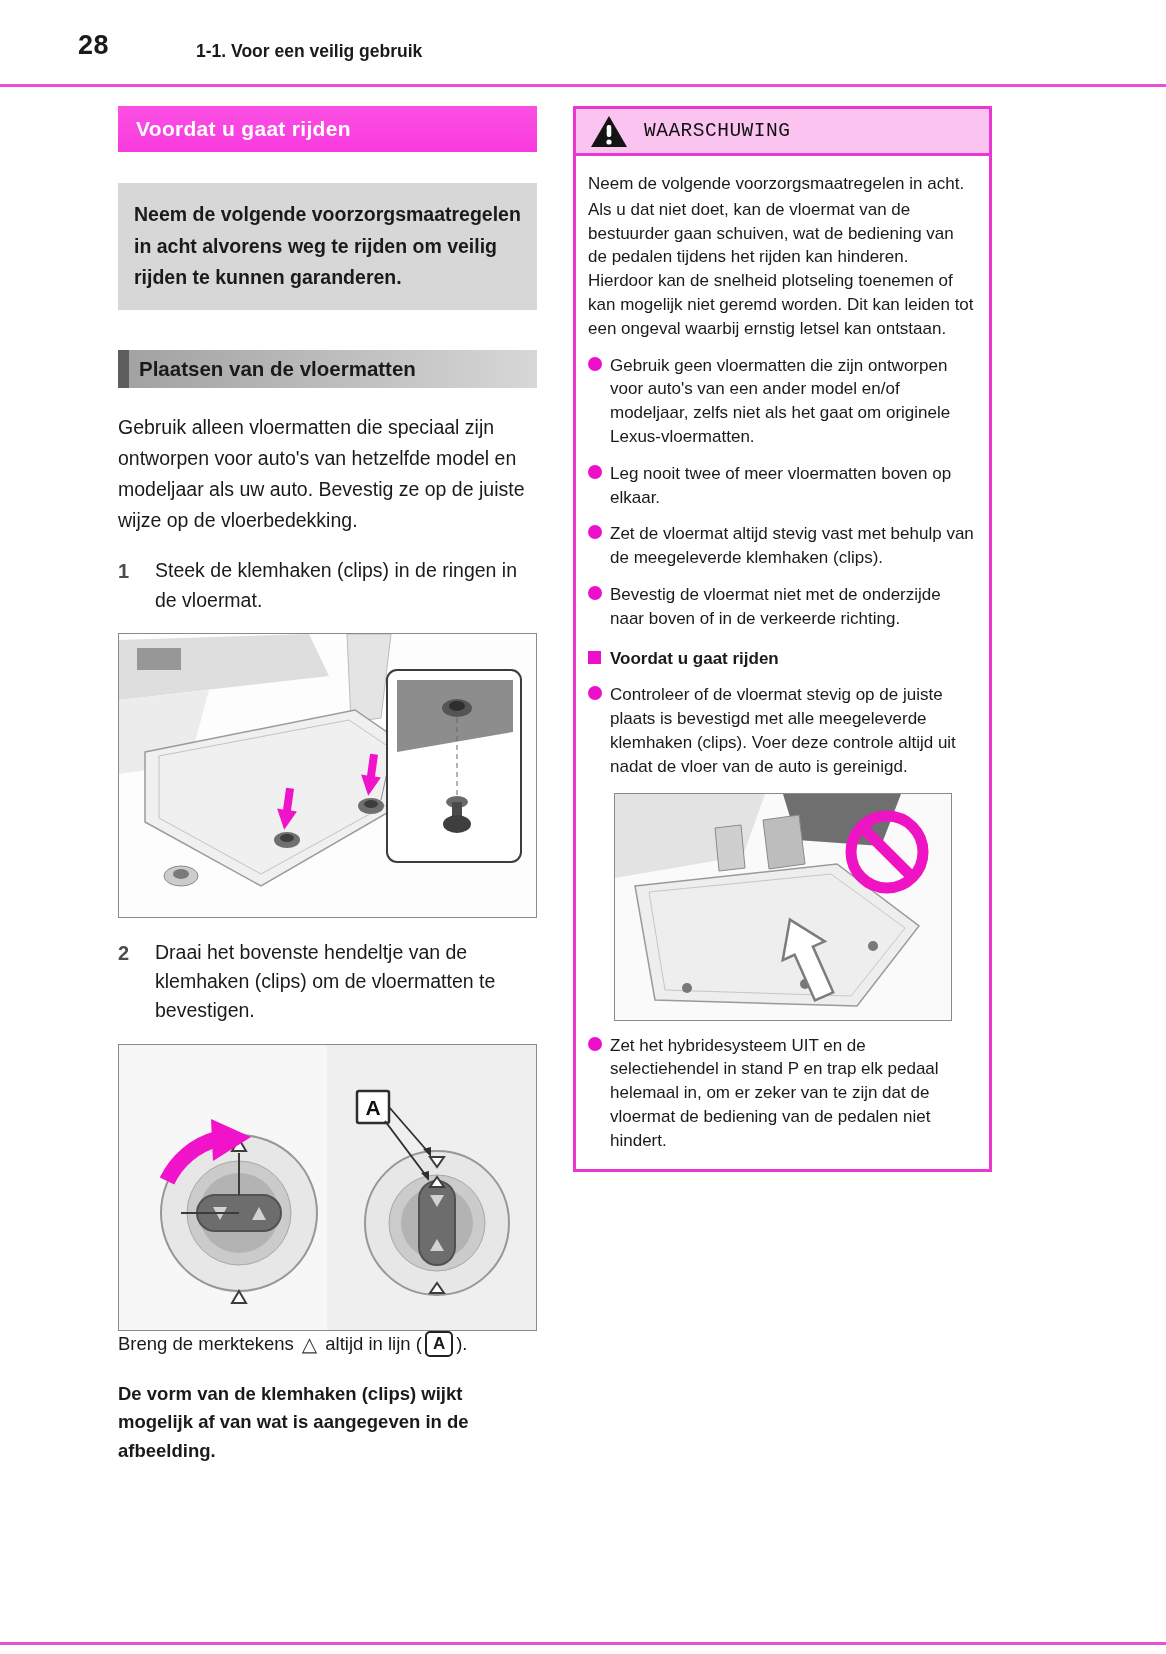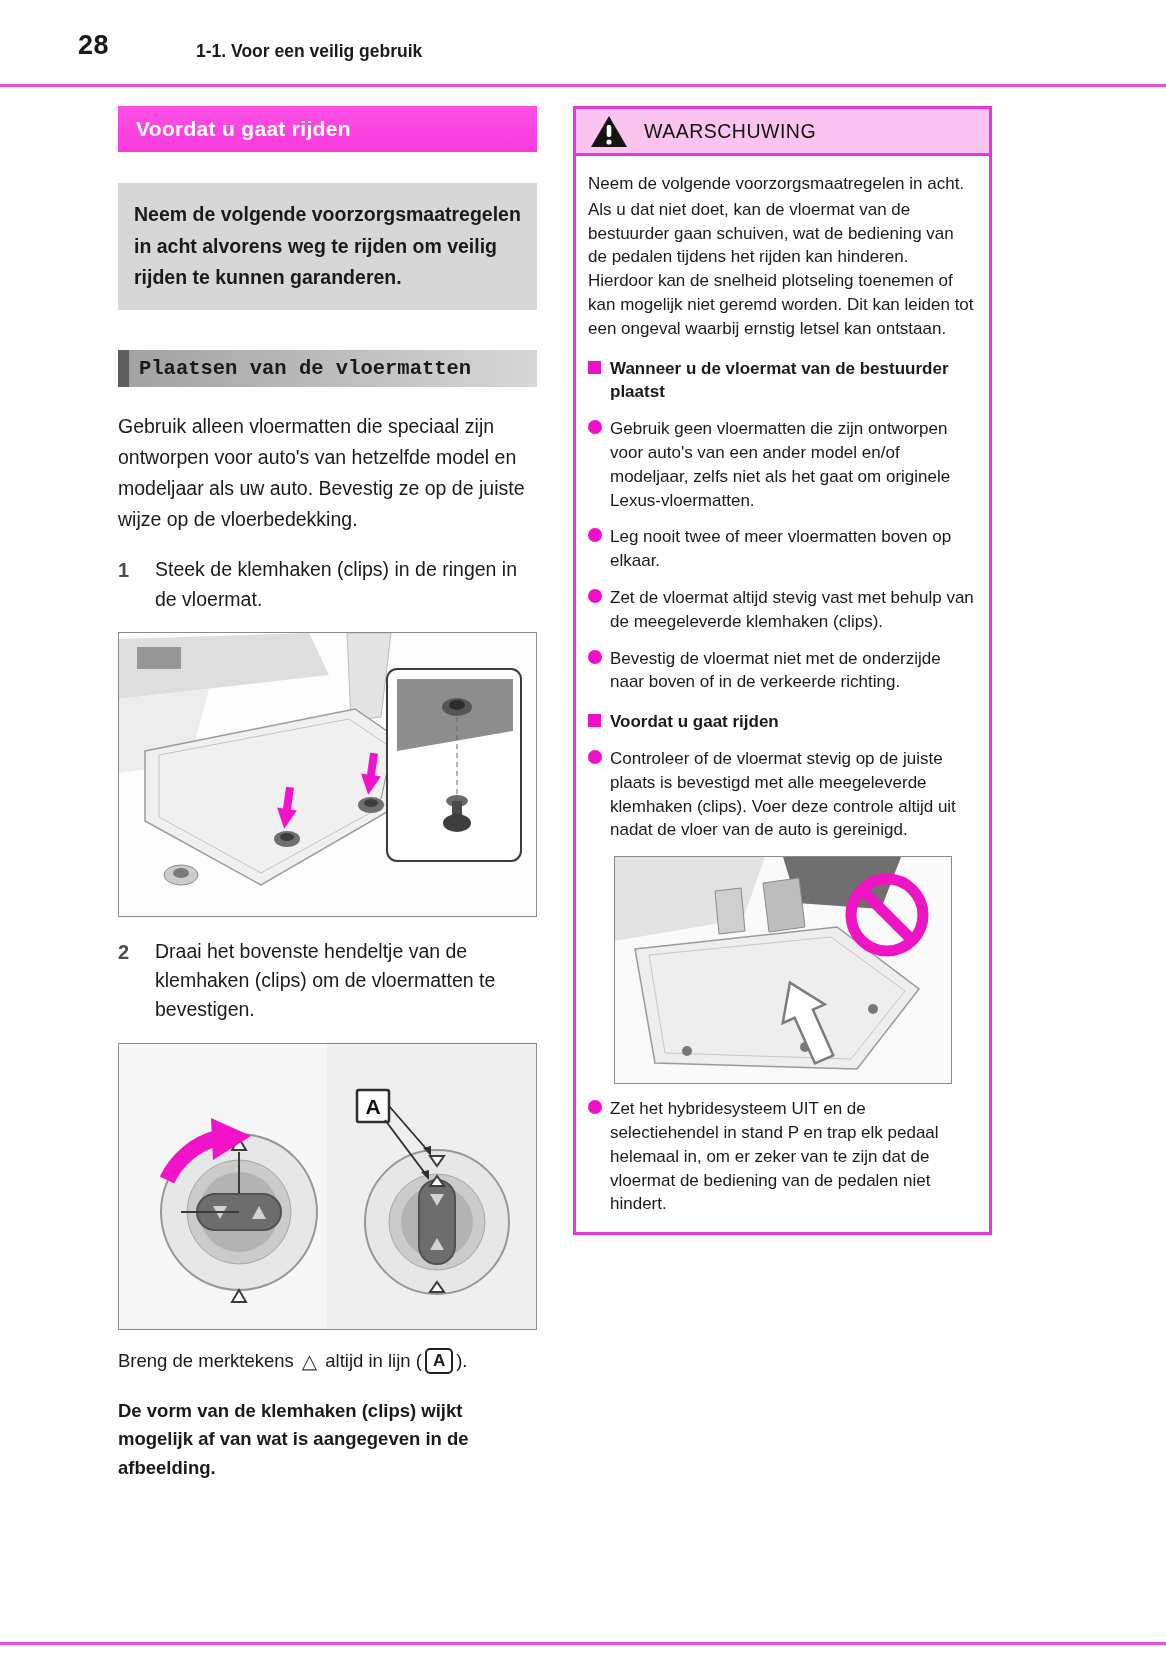--- a/index.html
+++ b/index.html
@@ -26,41 +26,41 @@
     color:#ffffff; font-size:21px; font-weight:bold; letter-spacing:0.3px;
   }
   .intro-box {
     margin-top:31px; background:#d7d7d7; padding:16px 16px;
     font-size:19.5px; font-weight:bold; line-height:1.62;
   }
   .section-header {
     margin-top:40px; display:flex; align-items:center;
     background:linear-gradient(90deg,#a2a2a2 0%, #d7d7d7 100%);
     border-left:11px solid #5e5e5e;
-    padding:7px 10px; font-size:20.5px; font-weight:bold;font-family:Liberation Mono, monospace;
+    padding:7px 10px; font-size:20.5px; font-weight:bold;
   }
   .body-par { margin-top:24px; font-size:19.5px; line-height:1.6; }
   .step { margin-top:20px; display:flex; }
   .step-num { width:37px; flex:none; font-size:20px; font-weight:bold; color:#4c4c4c; line-height:1.5; }
   .step-text { flex:1; font-size:19.5px; line-height:1.5; }
   .figure { margin-top:18px; border:1px solid #8a8a8a; background:#fdfdfd; }
   .figure svg { display:block; }
-  .fig-caption { margin-top:18px; font-size:18.5px; display:flex; align-items:center; }
+  .fig-caption { font-size:18.5px; display:flex; align-items:center; }
   .tri-glyph { font-size:20px; margin:0 8px; color:#333; }
   .boxed-a {
     display:inline-block; border:2px solid #222; border-radius:5px;
     padding:0 6px; font-weight:bold; font-size:17px; line-height:22px; margin:0 3px;
   }
   .note-par { margin-top:23px; font-size:18.5px; line-height:1.55;font-weight:bold; }
 
   
   .warning-box { border:3px solid #e838cf; background:#ffffff; }
   .warning-header {
     background:#fbc3ef; border-bottom:3px solid #e838cf;
-    display:flex; align-items:center; gap:16px; padding:22px 14px; height:46px;
+    display:flex; align-items:center; gap:16px; padding:22px 14px; height:46px;font-family:Liberation Mono, monospace;
   }
   .warning-title { font-size:19.5px; color:#111; letter-spacing:0.5px; }
   .warning-body { padding:16px 12px 16px 12px; font-size:17px; line-height:1.4; }
   .w-par { margin-bottom:2px; }
   .w-subhead { display:flex; margin-top:16px; font-weight:bold; }
   .w-subhead .sq { flex:none; width:13px; height:13px; background:#ec10ca; margin:4px 9px 0 0; }
   .w-bullet { display:flex; margin-top:13px; }
   .w-bullet .dot { flex:none; width:14px; height:14px; border-radius:50%; background:#ec10ca; margin:3px 8px 0 0; }
   .w-bullet .txt { flex:1; }
   .w-figure { margin:14px auto 0 auto; width:338px; border:1px solid #8a8a8a; background:#fdfdfd; }
@@ -193,24 +193,20 @@
         <rect x="16.7" y="10" width="4.6" height="12" rx="2" fill="#ffffff"></rect>
         <circle cx="19" cy="27" r="2.6" fill="#ffffff"></circle>
       </svg>
       <span class="warning-title">WAARSCHUWING</span>
     </div>
 
     <div class="warning-body">
       <div class="w-par">Neem de volgende voorzorgsmaatregelen in acht.</div>
       <div class="w-par">Als u dat niet doet, kan de vloermat van de bestuurder gaan schuiven, wat de bediening van de pedalen tijdens het rijden kan hinderen. Hierdoor kan de snelheid plotseling toenemen of kan mogelijk niet geremd worden. Dit kan leiden tot een ongeval waarbij ernstig letsel kan ontstaan.</div>
 
-      <div class="w-subhead">
-        <span class="sq"></span>
-        <span>Wanneer u de vloermat van de bestuurder plaatst</span>
-      </div>
 
       <div class="w-bullet">
         <span class="dot"></span>
         <span class="txt">Gebruik geen vloermatten die zijn ontworpen voor auto's van een ander model en/of modeljaar, zelfs niet als het gaat om originele Lexus-vloermatten.</span>
       </div>
       <div class="w-bullet">
         <span class="dot"></span>
         <span class="txt">Leg nooit twee of meer vloermatten boven op elkaar.</span>
       </div>
       <div class="w-bullet">

